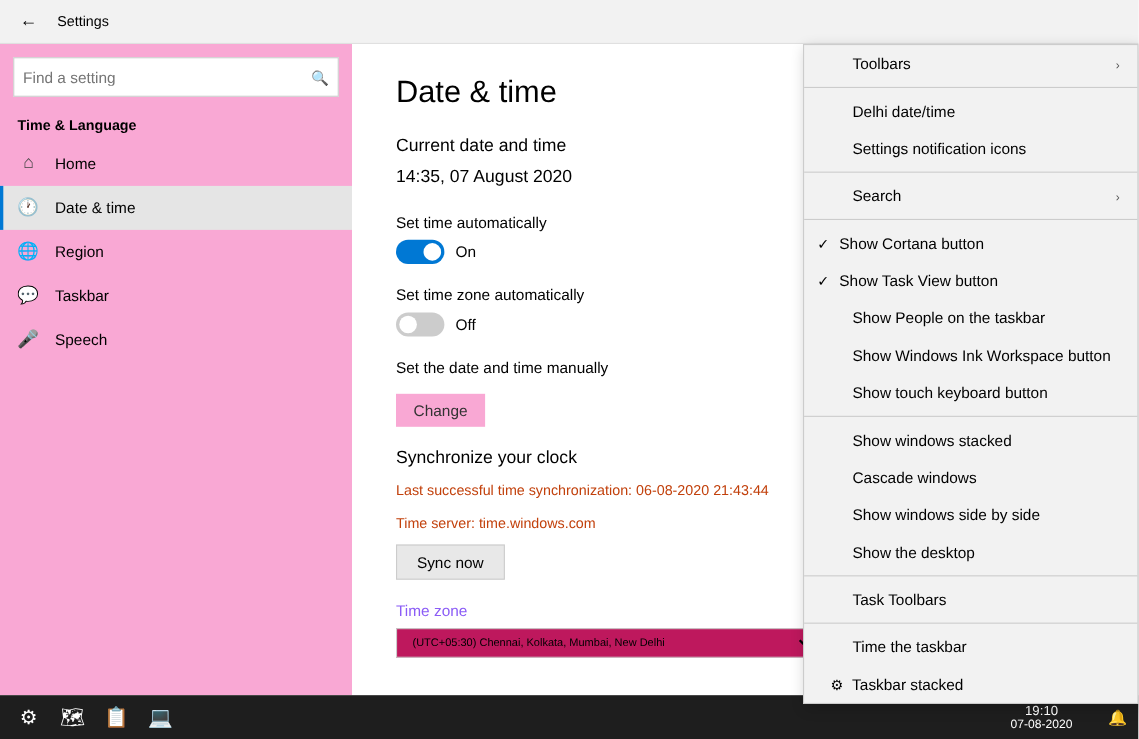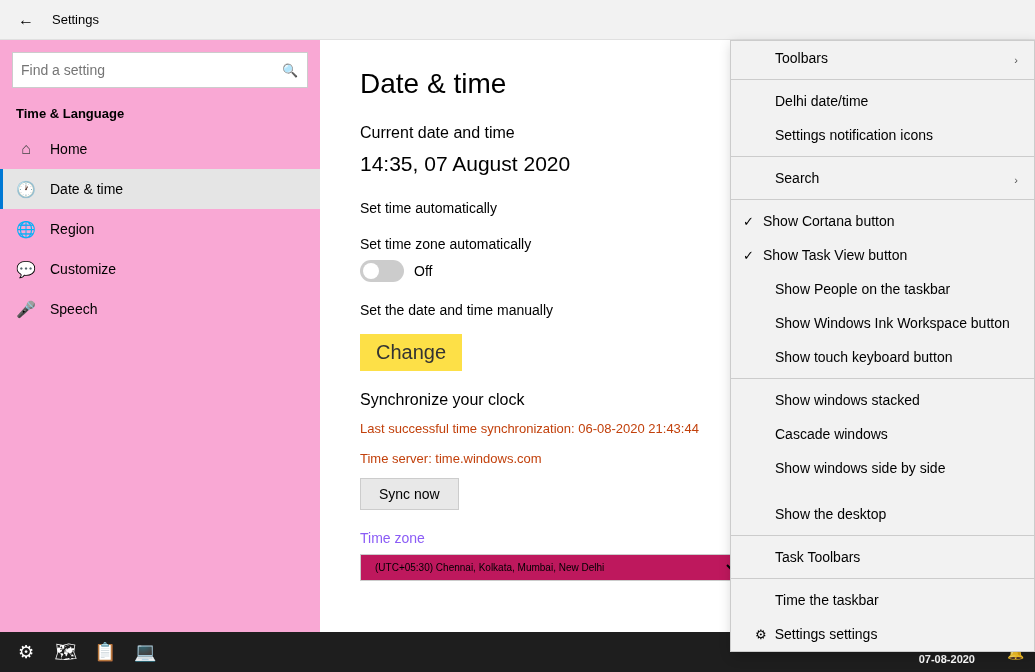--- a/index.html
+++ b/index.html
@@ -131,21 +131,21 @@
     }
 
     .section-label {
       font-size: 16px;
       font-weight: 400;
       margin-bottom: 10px;
       color: #000;
     }
 
     .current-time {
-      font-size: 21px;
+      font-size: 16px;
       color: #000;
       margin-bottom: 24px;
     }
 
     .setting-row {
       margin-bottom: 20px;
     }
     .setting-row-label {
       font-size: 14px;
       color: #000;
@@ -184,24 +184,24 @@
     }
     .toggle.off .toggle-knob {
       left: 3px;
     }
     .toggle-label {
       font-size: 14px;
       color: #000;
     }
 
     .change-btn {
-      background: #fde047;
+      background: #f9a8d4;
       border: none;
       padding: 7px 16px;
-      font-size: 20px;
+      font-size: 14px;
       cursor: pointer;
       color: #333;
       margin-top: 8px;
     }
 
     .sync-section {
       margin-top: 20px;
     }
     .sync-info {
       font-size: 13px;
@@ -294,21 +294,21 @@
       font-size: 18px;
     }
     .taskbar-time {
       position: absolute;
       right: 60px;
       color: white;
       font-size: 12px;
       text-align: center;
     }
     .taskbar-time-top { font-size: 12px; }
-    .taskbar-time-date { font-size: 11px; font-weight: bold; }
+    .taskbar-time-date { font-size: 11px; }
     .taskbar-notif {
       position: absolute;
       right: 10px;
       color: white;
       font-size: 16px;
     }
   </style>
 </head>
 <body>
 
@@ -337,36 +337,42 @@
     <div class="sidebar-item active">
       <span class="sidebar-item-icon">🕐</span>
       <span class="sidebar-item-label">Date &amp; time</span>
     </div>
     <div class="sidebar-item">
       <span class="sidebar-item-icon">🌐</span>
       <span class="sidebar-item-label">Region</span>
     </div>
     <div class="sidebar-item">
       <span class="sidebar-item-icon">💬</span>
-      <span class="sidebar-item-label">Customize</span>
+      <span class="sidebar-item-label">Taskbar</span>
     </div>
     <div class="sidebar-item">
       <span class="sidebar-item-icon">🎤</span>
       <span class="sidebar-item-label">Speech</span>
     </div>
   </div>
 
   <div class="content">
     <h1 class="content-title">Date &amp; time</h1>
 
     <div class="section-label">Current date and time</div>
     <div class="current-time">14:35, 07 August 2020</div>
 
     <div class="setting-row">
       <div class="setting-row-label">Set time automatically</div>
+      <div class="toggle-container">
+        <div class="toggle on">
+          <div class="toggle-knob"></div>
+        </div>
+        <span class="toggle-label">On</span>
+      </div>
     </div>
 
     <div class="setting-row">
       <div class="setting-row-label">Set time zone automatically</div>
       <div class="toggle-container">
         <div class="toggle off">
           <div class="toggle-knob"></div>
         </div>
         <span class="toggle-label">Off</span>
       </div>
@@ -441,35 +447,35 @@
     <div class="context-menu-item">
       <span class="check-mark"></span>
       <span style="flex:1;">Cascade windows</span>
     </div>
     <div class="context-menu-item">
       <span class="check-mark"></span>
       <span style="flex:1;">Show windows side by side</span>
     </div>
     <div class="context-menu-item">
       <span class="check-mark"></span>
-      <span style="flex:1;margin-top:12px;">Show the desktop</span>
+      <span style="flex:1;">Show the desktop</span>
     </div>
     <div class="context-menu-separator"></div>
     <div class="context-menu-item">
       <span class="check-mark"></span>
       <span style="flex:1;">Task Toolbars</span>
     </div>
     <div class="context-menu-separator"></div>
     <div class="context-menu-item">
       <span class="check-mark"></span>
       <span style="flex:1;">Time the taskbar</span>
     </div>
     <div class="context-menu-item">
       <span style="margin-right:8px; font-size:13px;">⚙</span>
-      <span style="flex:1;">Settings settings</span>
+      <span style="flex:1;">Taskbar stacked</span>
     </div>
   </div>
 
 <div class="taskbar">
   <div class="taskbar-icon" style="color:white;">⚙</div>
   <div class="taskbar-icon" style="color:white;">🗺</div>
   <div class="taskbar-icon" style="color:white;">📋</div>
   <div class="taskbar-icon" style="color:white;">💻</div>
   <div class="taskbar-time">
     <div class="taskbar-time-top">19:10</div>

